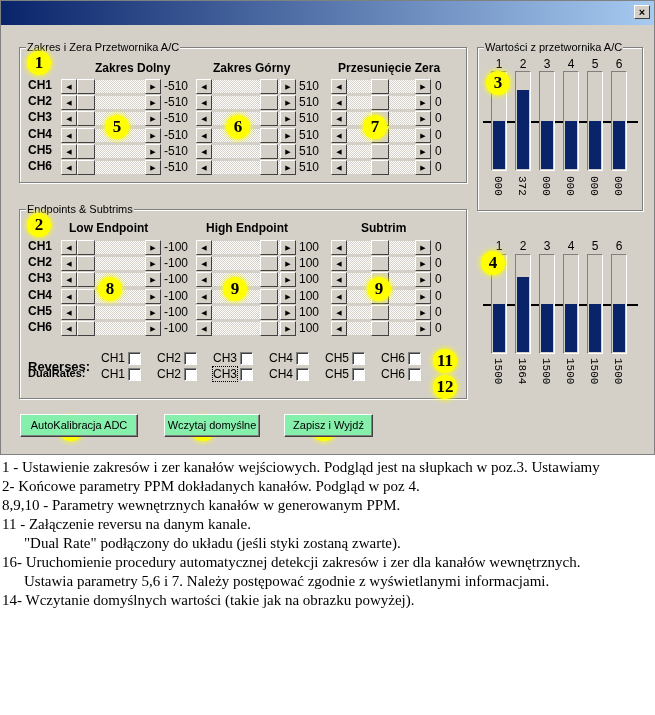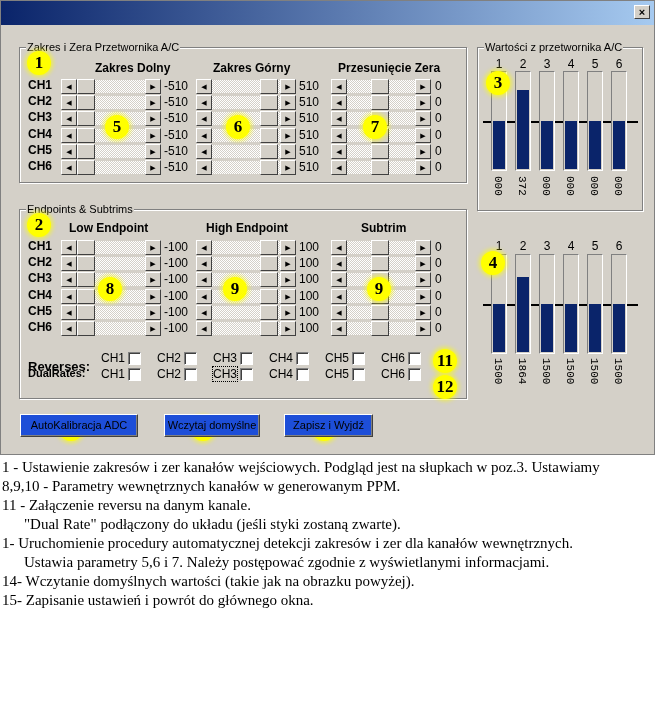--- a/index.html
+++ b/index.html
@@ -41,21 +41,21 @@
   .bar-fill { position: absolute; left: 1px; width: 12px; background: #0a246a; bottom: 1px; }
   .zero-line { position: absolute; height: 2px; background: #000; }
   .bar-val { position: absolute; font-family: "Liberation Mono", monospace; font-size: 11px;
              writing-mode: vertical-rl; }
 
   .cb-label { position: absolute; font-size: 12px; }
   .cb { position: absolute; width: 13px; height: 13px; background: #fff;
         border: 1px solid; border-color: #808080 #fff #fff #808080; box-shadow: inset 1px 1px 0 #404040; }
   .focus { outline: 1px dotted #000; outline-offset: 0px; }
 
-  .btn { position: absolute; height: 23px; background: #1d4ed8; border: 1px solid;
+  .btn { position: absolute; height: 23px; background: #86efac; border: 1px solid;
          border-color: #fff #404040 #404040 #fff; box-shadow: inset -1px -1px 0 #808080;
          font-size: 11px; text-align: center; line-height: 20px; }
 
   .marker { position: absolute; width: 24px; height: 24px; border-radius: 50%; background: #ffff00;
             font-family: "Liberation Serif", serif; font-size: 17px; font-weight: bold; text-align: center;
             line-height: 24px; color: #000; box-shadow: 0 0 4px 2px rgba(255,255,0,0.6); }
 
   .desc { position: absolute; left: 2px; top: 458px; width: 650px; font-family: "Liberation Serif", serif;
           font-size: 15px; line-height: 19px; }
   .desc p { margin: 0; }
@@ -422,20 +422,20 @@
       <div class="marker" style="left:311px;top:416px;">15</div>
     </div>
 
   <div class="btn" style="left:19px;top:413px;width:118px;">AutoKalibracja ADC</div>
   <div class="btn" style="left:283px;top:413px;width:89px;">Zapisz i Wyjdź</div>
   <div class="btn" style="left:163px;top:413px;width:96px;">Wczytaj domyślne</div>
 </div>
 
 <div class="desc">
   <p>1 - Ustawienie zakresów i zer kanałów wejściowych. Podgląd jest na słupkach w poz.3. Ustawiamy</p>
+  <p>2- Końcowe parametry PPM dokładanych kanałów. Podgląd w poz 4.</p>
   <p>8,9,10 - Parametry wewnętrznych kanałów w generowanym PPM.</p>
   <p>11 - Załączenie reversu na danym kanale.</p>
   <p class="indent">"Dual Rate" podłączony do układu (jeśli styki zostaną zwarte).</p>
-  <p>1- Uruchomienie procedury automatycznej detekcji zakresów i zer dla kanałów wewnętrznych.</p>
+  <p>16- Uruchomienie procedury automatycznej detekcji zakresów i zer dla kanałów wewnętrznych.</p>
   <p class="indent">Ustawia parametry 5,6 i 7. Należy postępować zgodnie z wyświetlanymi informacjami.</p>
   <p>14- Wczytanie domyślnych wartości (takie jak na obrazku powyżej).</p>
-  <p>15- Zapisanie ustawień i powrót do głównego okna.</p>
 </div>
 
 </body></html>

